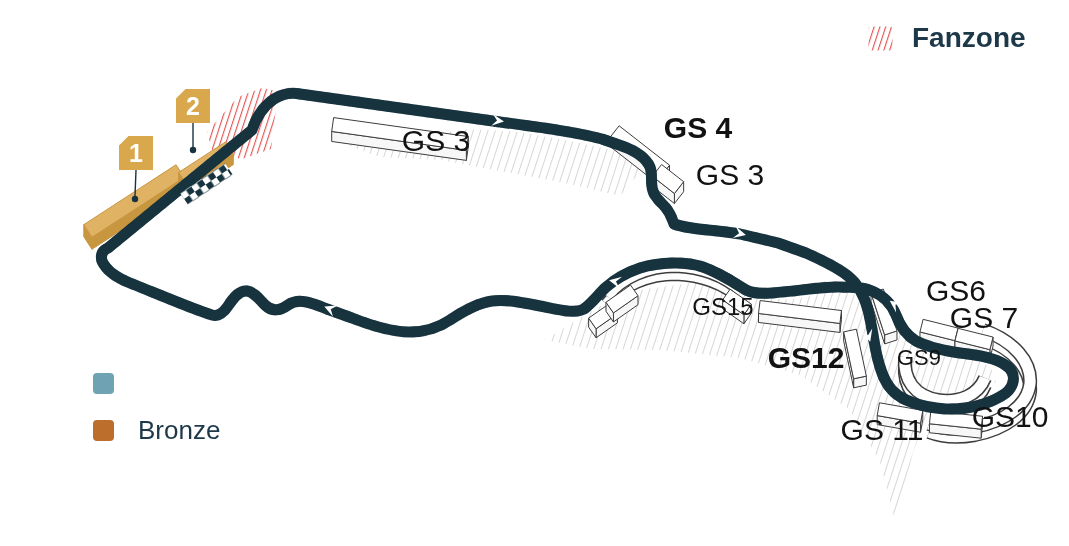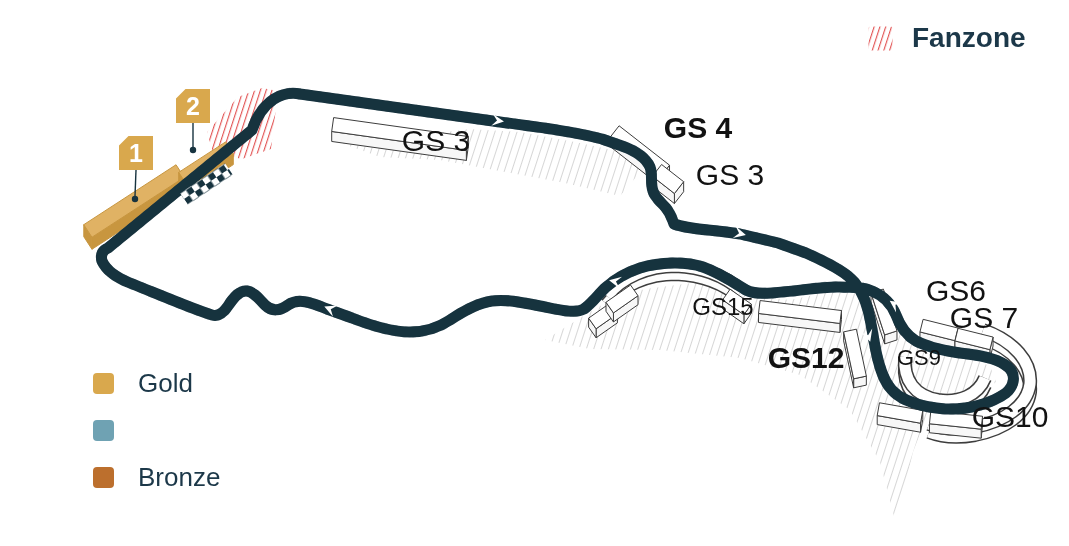--- a/index.html
+++ b/index.html
@@ -182,37 +182,32 @@
   <div class="gold-tag" style="left: 119px; top: 136px; background: rgb(217, 168, 77);">1</div>
   <div class="gold-tag" style="left: 176px; top: 89px; background: rgb(217, 168, 77);">2</div>
 
   <span class="gs-label" style="left:436px;top:141px;font-size:30px;">GS 3</span>
   <span class="gs-label" style="left:698px;top:128px;font-size:30px;font-weight:bold;">GS 4</span>
   <span class="gs-label" style="left:730px;top:175px;font-size:30px;">GS 3</span>
   <span class="gs-label" style="left:956px;top:291px;font-size:30px;text-align:right;">GS6</span>
   <span class="gs-label" style="left:984px;top:318px;font-size:30px;">GS 7</span>
   <span class="gs-label" style="left:919px;top:358px;font-size:22px;">GS9</span>
   <span class="gs-label" style="left:1010px;top:417px;font-size:30px;">GS10</span>
+  <span class="gs-label" style="left:882px;top:430px;font-size:30px;">GS 11</span>
   <span class="gs-label" style="left:806px;top:358px;font-size:30px;font-weight:bold;">GS12</span>
   <span class="gs-label" style="left:686px;top:307px;font-size:24px;margin-left:37px;">GS15</span>
 
   <div class="fanzone-legend">
     <svg width="25" height="25">
       <rect x="0.5" y="0.5" width="24" height="24" rx="2" fill="url(#fanHatch)"></rect>
     </svg>
     <span class="fanzone-label">Fanzone</span>
   </div>
 
   <div class="legend">
-    <div class="legend-row">
-      <svg width="21" height="21">
-        <rect width="21" height="21" rx="4" fill="#D9A84D"></rect>
-      </svg>
-      <span class="legend-label">Gold</span>
-    </div>
     <div class="legend-row">
       <svg width="21" height="21">
         <rect width="21" height="21" rx="4" fill="#6FA2B3"></rect>
       </svg>
     </div>
     <div class="legend-row">
       <svg width="21" height="21">
         <rect width="21" height="21" rx="4" fill="#BC6F2D"></rect>
       </svg>
       <span class="legend-label">Bronze</span>

